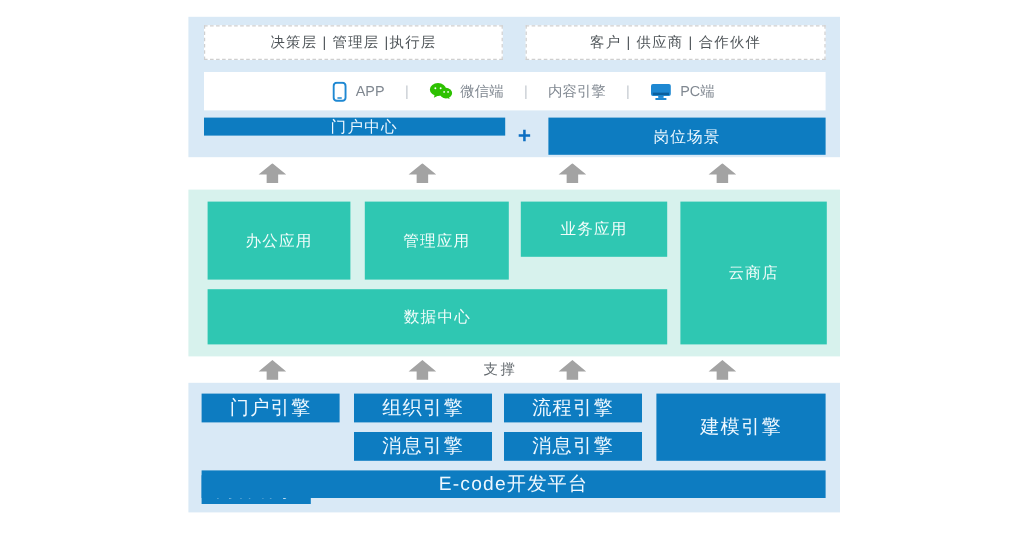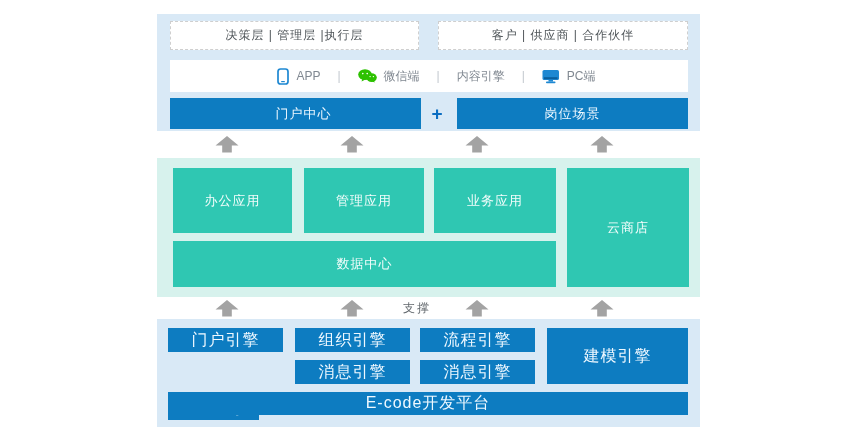--- a/index.html
+++ b/index.html
@@ -93,21 +93,21 @@
           <rect x="0.5" y="1" width="16.5" height="10" rx="1.6" fill="#1e88d2"></rect>
           <rect x="2" y="8.2" width="13.5" height="2" fill="#0b5f9d"></rect>
           <rect x="6.5" y="11" width="4.5" height="1.6" fill="#1e88d2"></rect>
           <rect x="4" y="12.6" width="9.5" height="1.7" rx="0.8" fill="#1e88d2"></rect>
         </svg>
       </span>
       <span>PC端</span>
     </span>
   </div>
 
-  <div class="abs blue-box" style="left:170px;top:98px;width:251px;height:31px;padding-left:16px;">
+  <div class="abs blue-box" style="left:170px;top:98px;width:251px;height:15px;padding-left:16px;">
     <span>门户中心</span>
   </div>
   <div class="abs plus" style="left:424px;top:98px;width:26px;height:31px;">+</div>
   <div class="abs blue-box" style="left:457px;top:98px;width:231px;height:31px;">
     <span>岗位场景</span>
   </div>
 
   <svg class="arrow" style="left:215px;top:136px;" viewBox="0 0 24 17">
       <path d="M12 0 L23.5 9.5 H16.8 V16.5 H7.2 V9.5 H0.5 Z" fill="#a3a3a3"></path>
     </svg>
@@ -122,21 +122,21 @@
     </svg>
 
   <div class="section-bg bg-teal" style="left:157px;top:158px;width:543px;height:139px;"></div>
 
   <div class="abs teal-box" style="left:173px;top:168px;width:119px;height:65px;">
     <span>办公应用</span>
   </div>
   <div class="abs teal-box" style="left:304px;top:168px;width:120px;height:65px;">
     <span>管理应用</span>
   </div>
-  <div class="abs teal-box" style="left:434px;top:168px;width:122px;height:65px;">
+  <div class="abs teal-box" style="left:434px;top:168px;width:122px;height:46px;">
     <span>业务应用</span>
   </div>
   <div class="abs teal-box" style="left:567px;top:168px;width:122px;height:119px;">
     <span>云商店</span>
   </div>
   <div class="abs teal-box" style="left:173px;top:241px;width:383px;height:46px;">
     <span>数据中心</span>
   </div>
 
   <svg class="arrow" style="left:215px;top:300px;" viewBox="0 0 24 17">

